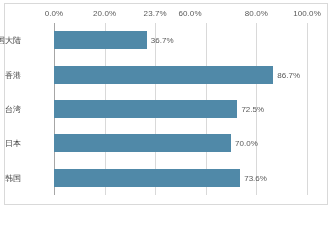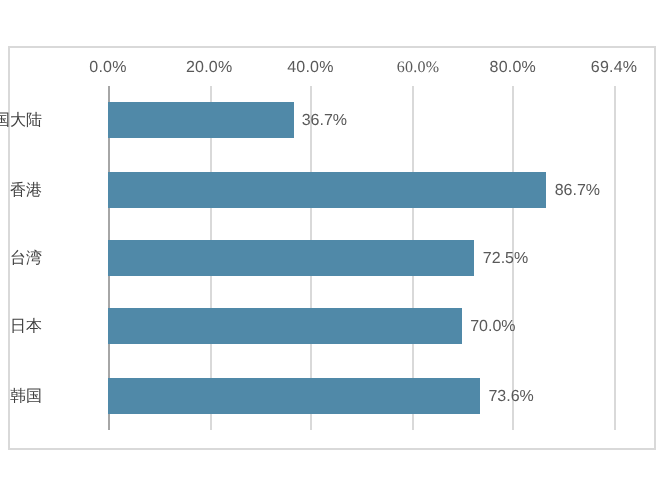--- a/index.html
+++ b/index.html
@@ -16,21 +16,20 @@
 
   #chart-frame {
     position: absolute;
     left: 4px;
     top: 3px;
     width: 324px;
     height: 202px;
     box-sizing: border-box;
     border: 1px solid #d9d9d9;
     background: #ffffff;
-    margin-top: 20px;
   }
 
   
   #x-axis-labels {
     position: absolute;
     left: 0;
     top: 5px;
     width: 100%;
     height: 14px;
   }
@@ -100,24 +99,24 @@
   }
 </style>
 </head>
 <body>
 
 <div id="chart-frame">
 
   <div id="x-axis-labels">
       <div class="x-tick-label" style="left: 49px;">0.0%</div>
       <div class="x-tick-label" style="left: 99.6px;">20.0%</div>
-      <div class="x-tick-label" style="left: 150.2px;">40.0%</div>
-      <div class="x-tick-label" style="left: 204px; font-family: Liberation Serif, serif;">60.0%</div>
+      <div class="x-tick-label" style="left: 150.2px;">23.7%</div>
+      <div class="x-tick-label" style="left: 185px;">60.0%</div>
       <div class="x-tick-label" style="left: 251.4px;">80.0%</div>
-      <div class="x-tick-label" style="left: 302px;">69.4%</div>
+      <div class="x-tick-label" style="left: 302px;">100.0%</div>
     </div>
 
   <div id="plot-area">
       <div class="gridline axis-zero" style="left: 0px;"></div>
       <div class="gridline" style="left: 50.6px;"></div>
       <div class="gridline" style="left: 101.2px;"></div>
       <div class="gridline" style="left: 151.8px;"></div>
       <div class="gridline" style="left: 202.4px;"></div>
       <div class="gridline" style="left: 253px;"></div>
       <div class="bar-row" style="top: 8.2px; padding-left: 16px;">

